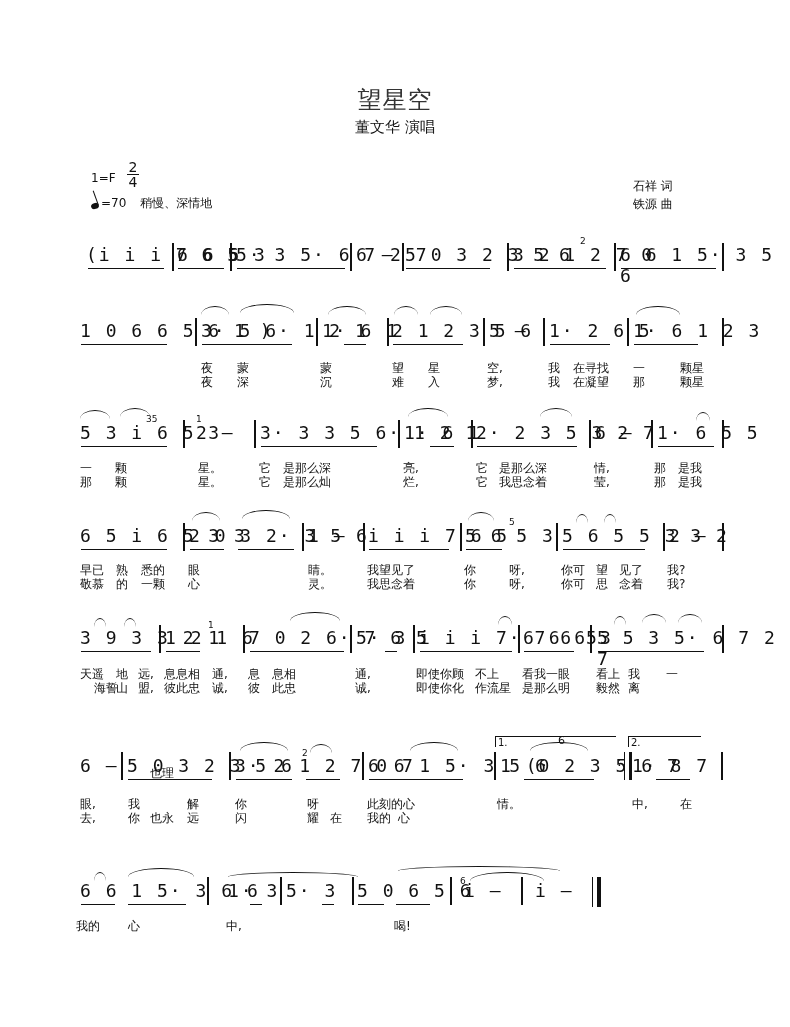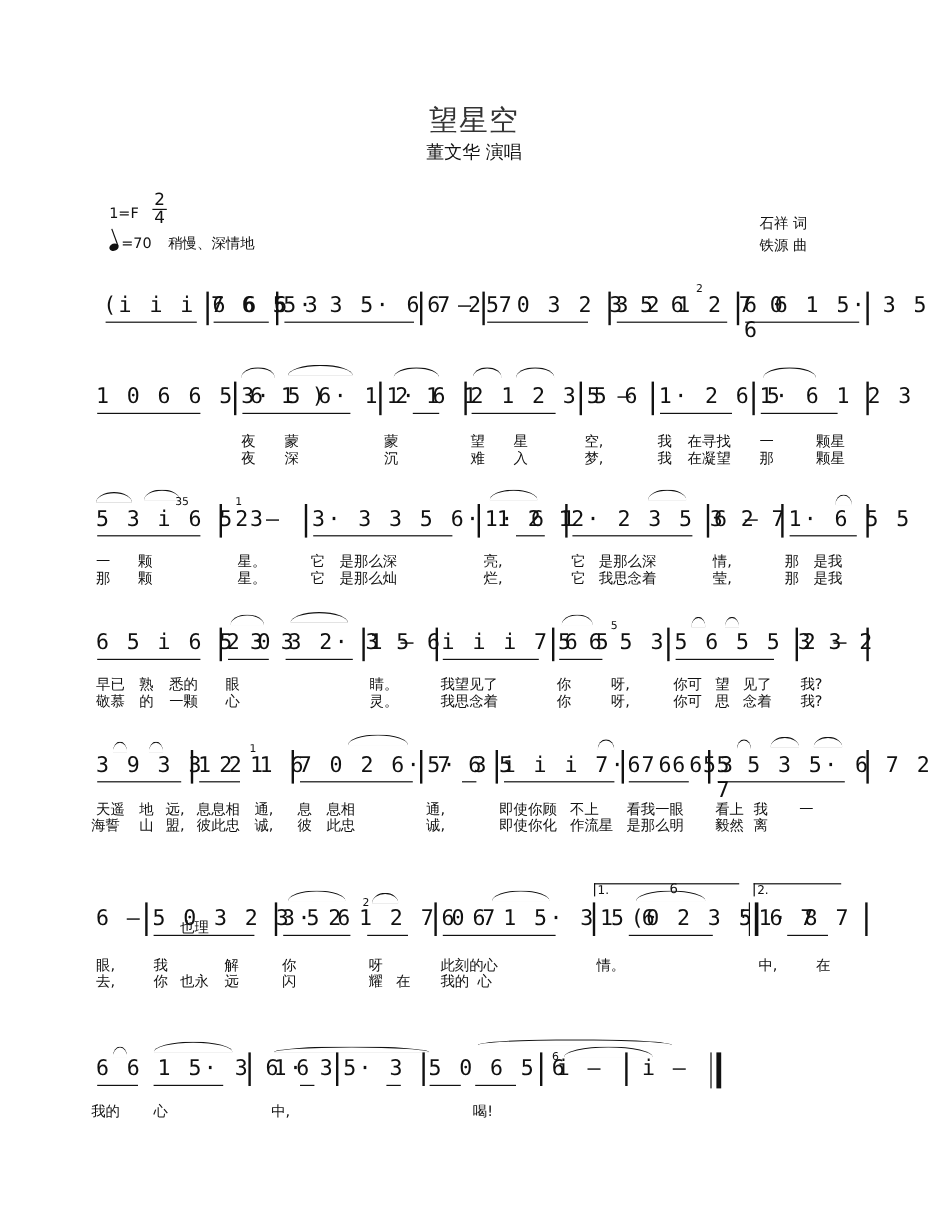--- a/index.html
+++ b/index.html
@@ -251,21 +251,21 @@
   <div class="ul" style="left:166px;top:651px;width:34px"></div>
   <div class="ul" style="left:250px;top:651px;width:94px"></div>
   <div class="ul" style="left:385px;top:651px;width:12px"></div>
   <div class="ul" style="left:420px;top:651px;width:92px"></div>
   <div class="ul" style="left:524px;top:651px;width:50px"></div>
   <div class="ul" style="left:598px;top:651px;width:106px"></div>
 
   <div class="lyr" style="left:80px;top:666px">天遥</div>
   <div class="lyr" style="left:116px;top:666px">地</div>
   <div class="lyr" style="left:138px;top:666px">远,</div>
-  <div class="lyr" style="left:76px;top:680px">海誓</div>
+  <div class="lyr" style="left:94px;top:680px">海誓</div>
   <div class="lyr" style="left:116px;top:680px">山</div>
   <div class="lyr" style="left:138px;top:680px">盟,</div>
   <div class="lyr" style="left:164px;top:666px">息息相</div>
   <div class="lyr" style="left:212px;top:666px">通,</div>
   <div class="lyr" style="left:164px;top:680px">彼此忠</div>
   <div class="lyr" style="left:212px;top:680px">诚,</div>
   <div class="lyr" style="left:248px;top:666px">息</div>
   <div class="lyr" style="left:272px;top:666px">息相</div>
   <div class="lyr" style="left:248px;top:680px">彼</div>
   <div class="lyr" style="left:272px;top:680px">此忠</div>

